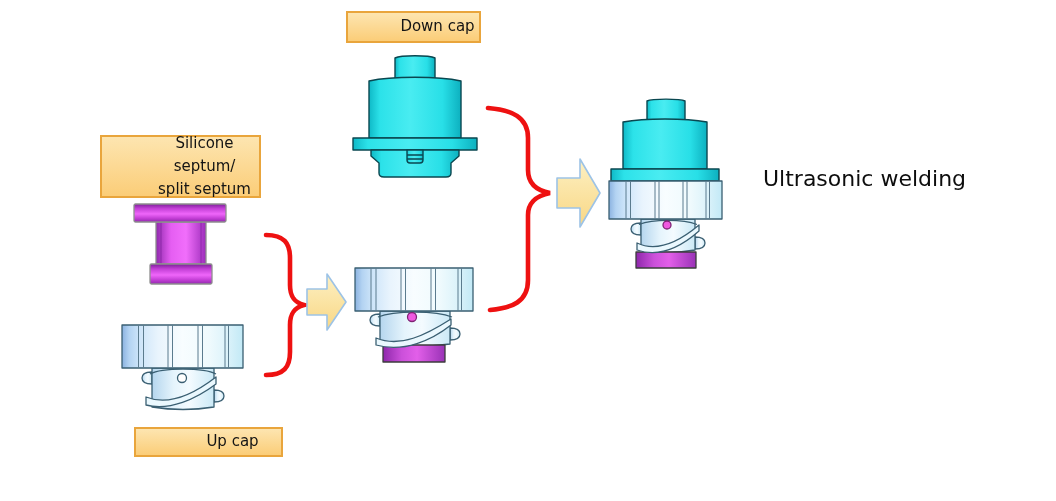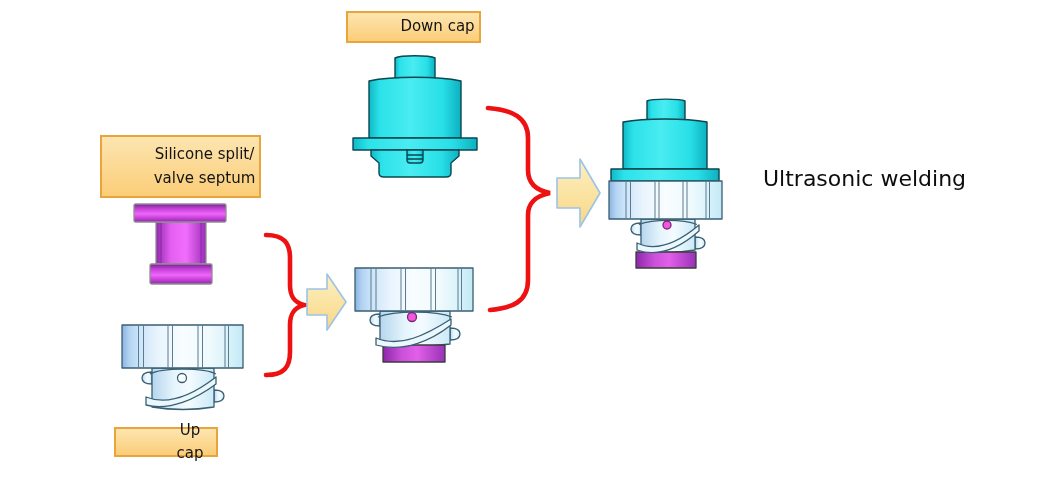--- a/index.html
+++ b/index.html
@@ -102,22 +102,22 @@
       <path d="M47,10 C53,7 81,7 87,10 L87,31 L47,31 Z"></path>
       <path d="M21,33 C44,28 90,28 113,33 L113,90 L21,90 Z"></path>
       <rect x="5" y="90" width="124" height="12"></rect>
       <path d="M23,102 h88 v6 l-8,7 v10 q0,4 -5,4 h-62 q-5,0 -5,-4 v-10 l-8,-7 z"></path>
       <path d="M59,102 h16 v10 q0,3 -3,3 h-10 q-3,0 -3,-3 z"></path>
       <path d="M59,107 h16 M59,111 h16" fill="none"></path>
     </g>
   </svg>
 
   <div class="label-box" style="left:100px; top:135px; width:161px; height:63px">
-    <span>Silicone split/</span>
-    <span>valve septum</span>
+    <span>Silicone septum/</span>
+    <span>split septum</span>
   </div>
 
   <svg class="part" style="left:128px; top:198px" width="104" height="92" viewBox="0 0 104 92">
     <g stroke="#8f8f8f" stroke-width="1.3" stroke-linejoin="round">
       <rect x="28" y="24" width="50" height="42" fill="url(#gMgH)"></rect>
       <path d="M33,24 V66 M73,24 V66" stroke="#7c2099" stroke-width="1" opacity="0.65" fill="none"></path>
       <rect x="6" y="6" width="92" height="18" rx="1.5" fill="url(#gMgV)"></rect>
       <rect x="22" y="66" width="62" height="20" rx="1.5" fill="url(#gMgV)"></rect>
     </g>
   </svg>
@@ -128,21 +128,21 @@
       <path d="M98,70 C106,70 108,73 108,76 C108,79 106,82 98,82 Z" fill="url(#gBody)"></path>
       <path d="M36,48 L98,48 L98,87 Q67,92 36,87 Z" fill="url(#gBody)"></path>
       <path d="M34,54 C46,47.5 88,47.5 100,54" fill="none"></path>
       <path d="M30,77 C52,86 78,74 100,57 L100,64 C80,79 54,91 30,85 Z" fill="#eaf8fe"></path>
       <circle cx="66" cy="58" r="4.5" fill="#ffffff"></circle>
       <rect x="6" y="5" width="121" height="43" fill="url(#gDisc)"></rect>
       <path d="M22.5,5 V48 M27.5,5 V48 M52,5 V48 M56.5,5 V48 M82,5 V48 M86.5,5 V48 M109,5 V48 M112.5,5 V48" fill="none" stroke="#5b7b8e" stroke-width="1"></path>
     </g>
   </svg>
 
-  <div class="label-box" style="left:114px; top:427px; width:104px; height:30px">
+  <div class="label-box" style="left:134px; top:427px; width:149px; height:30px">
     <span>Up cap</span>
   </div>
 
   <svg class="part" style="left:253px; top:228px" width="60" height="156" viewBox="0 0 60 156">
     <path d="M13,7 C31,7 37,15 37,30 L37,57 C37,67 40,74 51,77 C40,80 37,87 37,97 L37,124 C37,139 31,147 13,147" fill="none" stroke-width="4.6" stroke-linecap="round" stroke="#ee1111"></path>
   </svg>
 
   <svg class="part" style="left:306px; top:271px" width="42" height="62" viewBox="0 0 42 62">
     <path d="M1,18 L21,18 L21,3 L40,31 L21,59 L21,44 L1,44 Z" fill="url(#gArr)" stroke-width="1.6" stroke-linejoin="round" stroke="#9dc3e6"></path>
   </svg>

